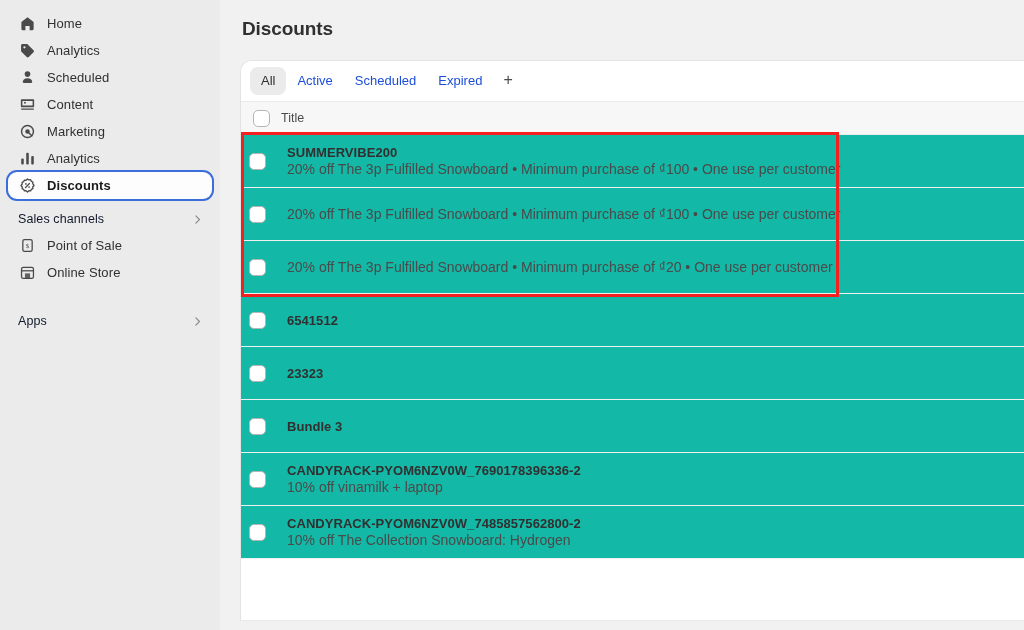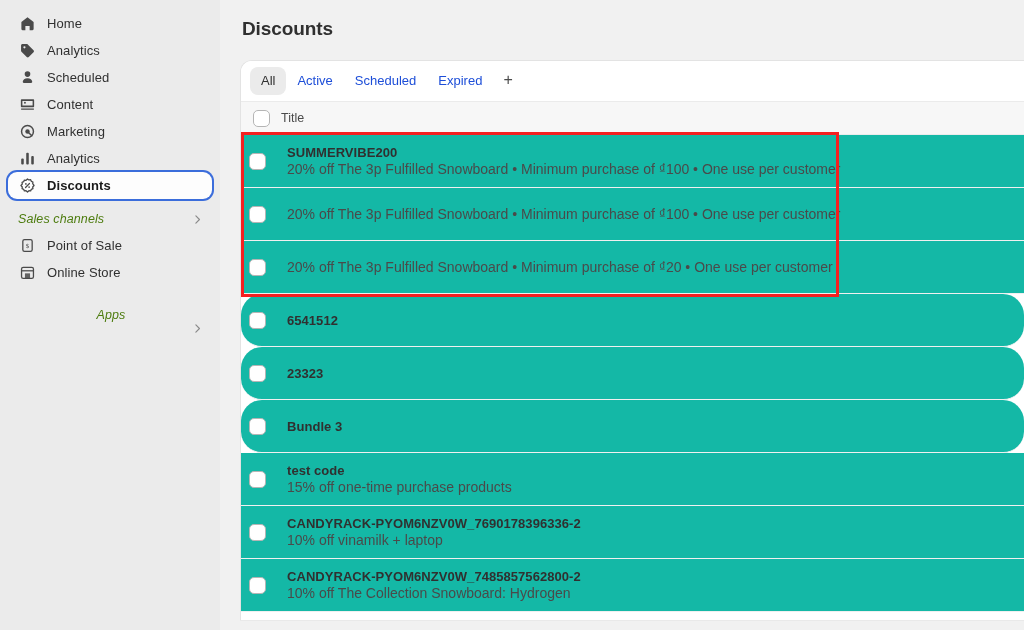--- a/index.html
+++ b/index.html
@@ -69,27 +69,27 @@
   }
   .section-head {
     display: flex;
     align-items: center;
     height: 26px;
     padding: 0 8px 0 10px;
     margin-top: 7px;
     cursor: pointer;
     border-radius: 8px;
   }
-  .section-head .nav-label { color: #4d7c0f; font-size: 12.5px; font-style: italic; }
+  .section-head .nav-label { color: #0f172a; font-size: 12.5px; }
   .chev {
     margin-left: auto;
     color: #8a8a8a;
     display: flex; align-items: center;
   }
-  .apps-head { margin-top: 22px; flex-direction: column; }
+  .apps-head { margin-top: 22px; }
 
   
   #main {
     flex: 1 1 auto;
     height: 630px;
     background: #f1f1f1;
     padding: 18px 0 0 20px;
     overflow: hidden;
   }
   #page-title {
@@ -184,21 +184,21 @@
     letter-spacing: .05px;
     line-height: 17px;
   }
   .row-sub {
     font-size: 14px;
     color: #4a4a4a;
     line-height: 17px;
     margin-top: 0;
     white-space: nowrap;
   }
-  .row.simple { min-height: 53px; border-radius: 21px; }
+  .row.simple { min-height: 53px; }
   .row.simple .row-body { padding: 0; }
 
   
   #redbox {
     position: absolute;
     left: 0px;
     top: 0px;
     width: 598px;
     height: 164px;
     border: 3px solid #f42020;
@@ -383,27 +383,20 @@
           </div>
         </div>
 
         <div class="row simple">
           <div class="cbx"></div>
           <div class="row-body">
             <div class="row-title">Bundle 3</div>
           </div>
         </div>
 
-        <div class="row tall">
-          <div class="cbx"></div>
-          <div class="row-body">
-            <div class="row-title">test code</div>
-            <div class="row-sub">15% off one-time purchase products</div>
-          </div>
-        </div>
 
         <div class="row tall">
           <div class="cbx"></div>
           <div class="row-body">
             <div class="row-title">CANDYRACK-PYOM6NZV0W_7690178396336-2</div>
             <div class="row-sub">10% off vinamilk + laptop</div>
           </div>
         </div>
 
         <div class="row tall">

